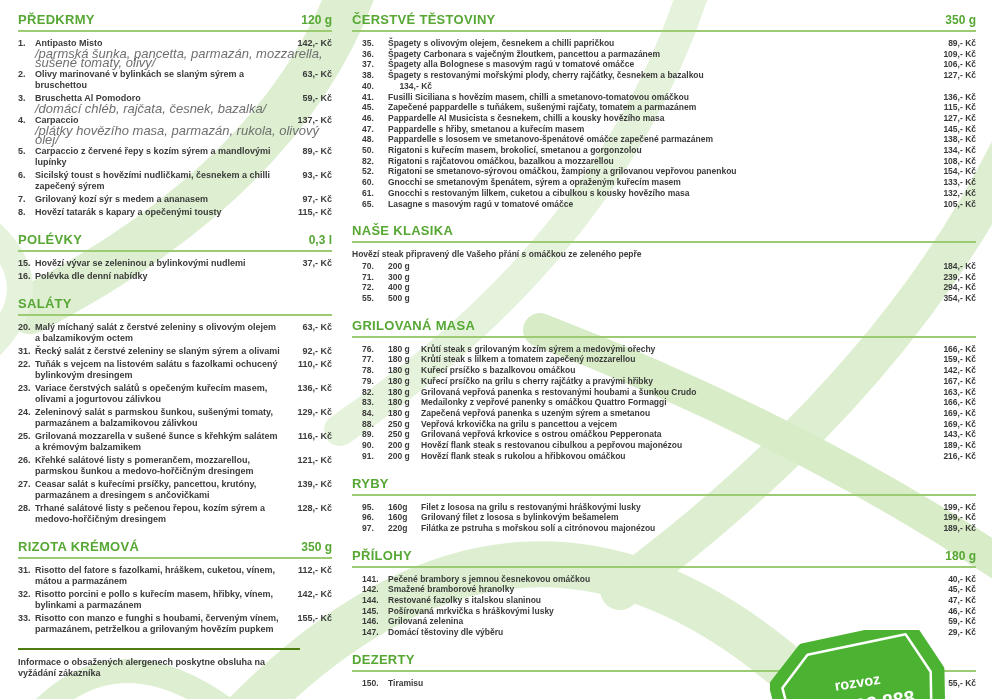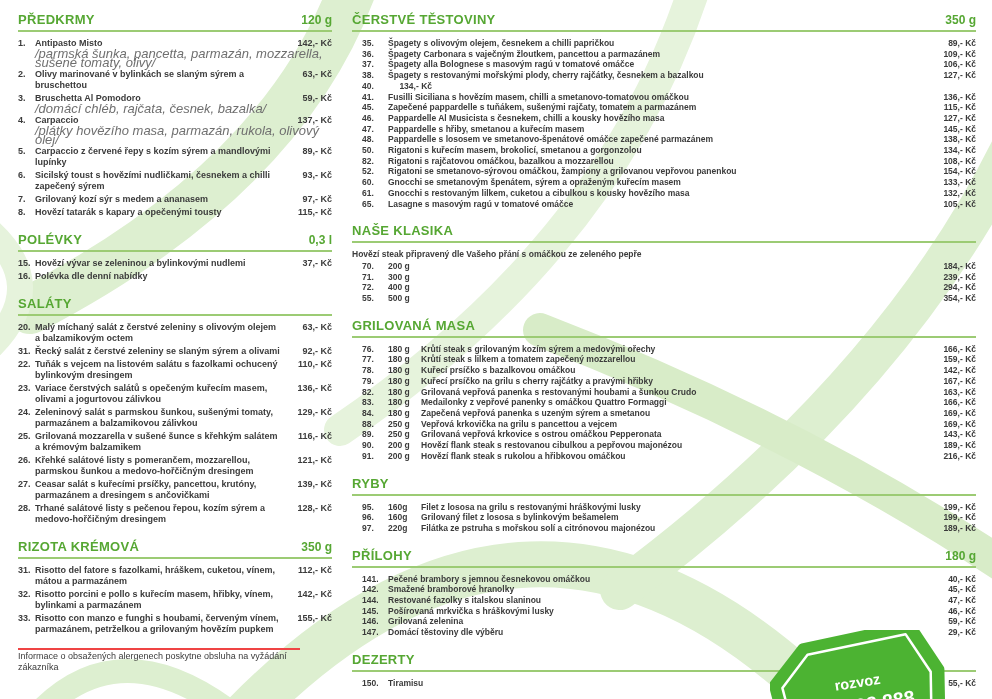--- a/index.html
+++ b/index.html
@@ -32,22 +32,22 @@
 
   
   .r-item{display:flex;align-items:flex-start;font-size:8.5px;line-height:10.7px;font-weight:bold;}
   .r-num{flex:none;width:26px;padding-left:10px;box-sizing:content-box;}
   .r-weight{flex:none;width:33px;}
   .r-name{flex:1;padding-right:8px;}
   .r-price{flex:none;min-width:44px;text-align:right;white-space:nowrap;}
   .r-note{font-size:8.5px;line-height:10.7px;font-weight:bold;margin-bottom:1px;}
 
   .footer-note{
-    margin-top:13px;border-top:2px solid #ef4444;padding-top:1px;
-    font-size:9px;line-height:11px;font-weight:normal;width:282px;
+    margin-top:13px;border-top:2px solid #4d7c0f;padding-top:7px;
+    font-size:9px;line-height:11px;font-weight:bold;width:282px;
   }
 
   .badge{position:absolute;left:770px;top:630px;width:180px;height:130px;z-index:2;}
   .badge svg text{font-family:"Liberation Sans",sans-serif;font-weight:bold;fill:#ffffff;}
 </style>
 </head>
 <body>
 
 <div class="page">
 

